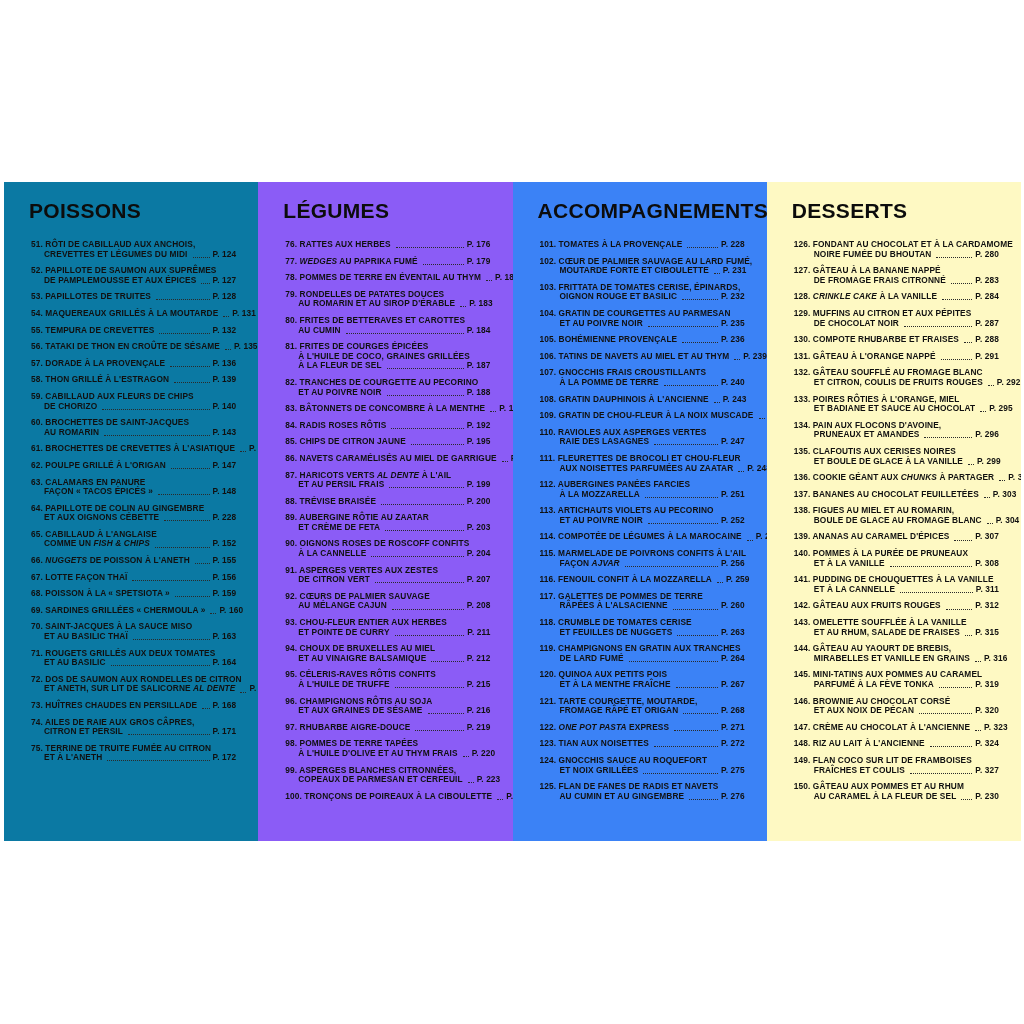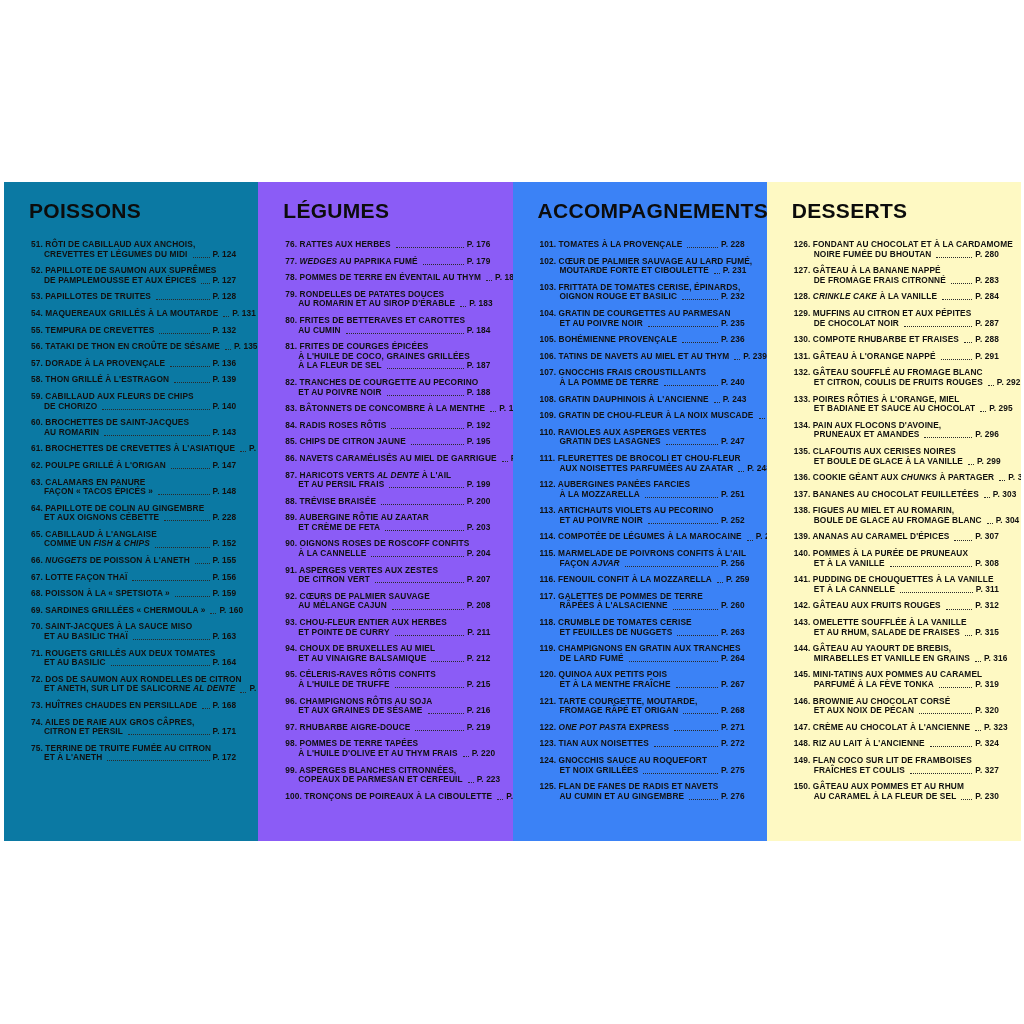--- a/index.html
+++ b/index.html
@@ -577,21 +577,21 @@
           <div class="eline">
             <span class="etext"><span class="num">109.</span> GRATIN DE CHOU-FLEUR À LA NOIX MUSCADE</span>
             <span class="lead"></span>
           </div>
         </div>
         <div class="entry">
           <div class="eline">
             <span class="etext"><span class="num">110.</span> RAVIOLES AUX ASPERGES VERTES</span>
           </div>
           <div class="eline cont">
-            <span class="etext">GRATIN DES LASAGNES</span>
+            <span class="etext">RAIE DES LASAGNES</span>
             <span class="lead"></span>
             <span class="pg">P. 247</span>
           </div>
         </div>
         <div class="entry">
           <div class="eline">
             <span class="etext"><span class="num">111.</span> FLEURETTES DE BROCOLI ET CHOU-FLEUR</span>
           </div>
           <div class="eline cont">
             <span class="etext">AUX NOISETTES PARFUMÉES AU ZAATAR</span>

